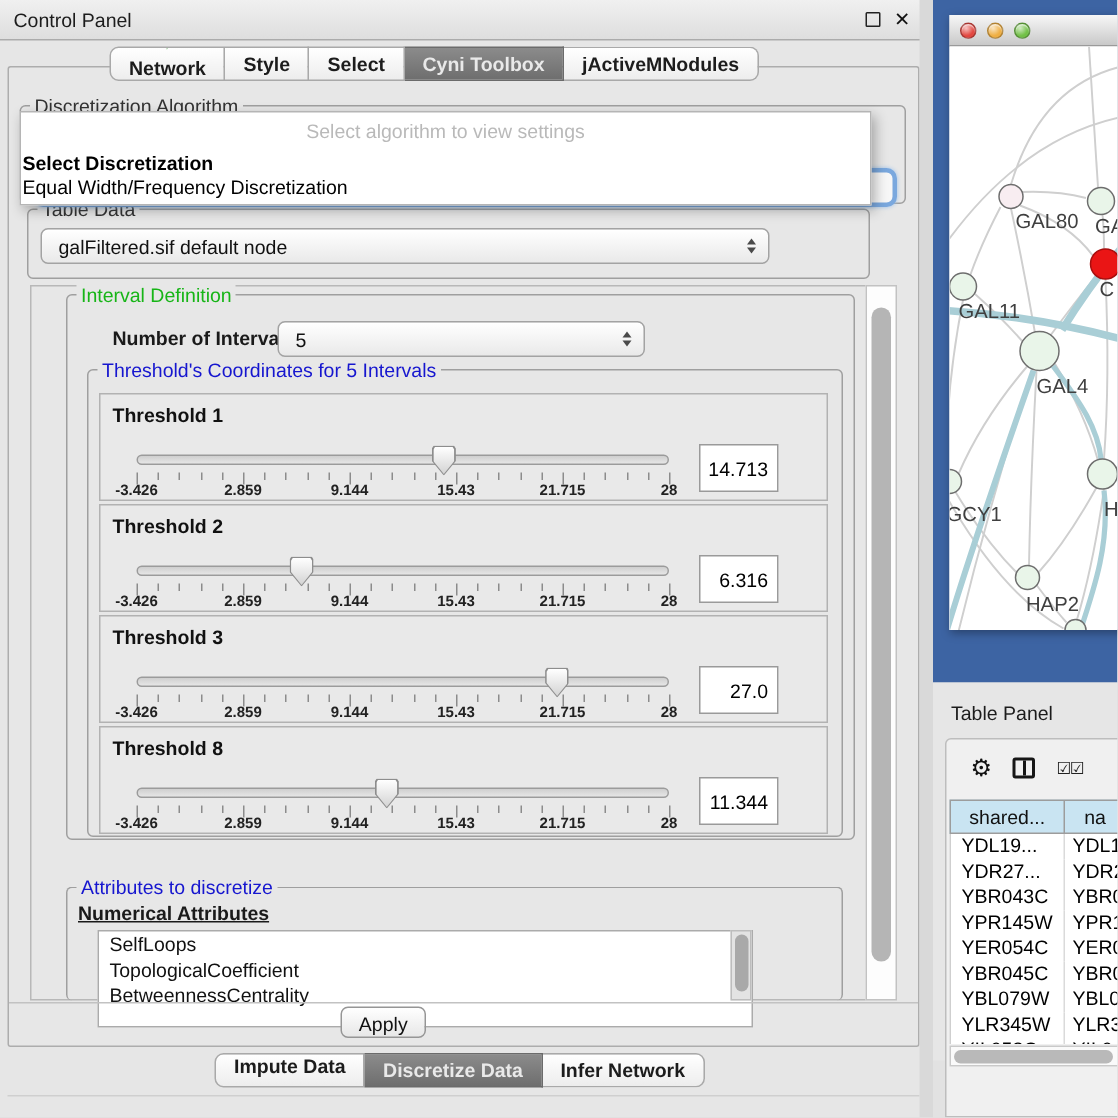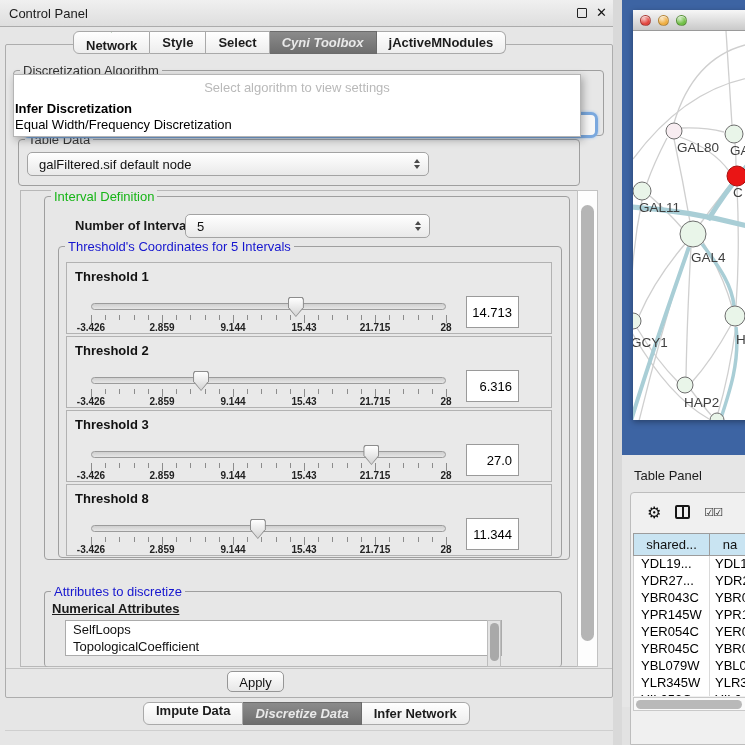--- a/index.html
+++ b/index.html
@@ -17,21 +17,21 @@
   .content-frame{position:absolute;left:5px;top:44px;width:608px;height:654px;
                  border:1px solid #adadad;border-radius:2px;background:#e7e7e7;}
   .bottom-strip-line{position:absolute;left:5px;top:730px;width:608px;height:1px;background:#cfcfcf;}
   
   .seg{position:absolute;display:flex;z-index:12;}
   .seg-item{display:flex;align-items:center;gap:5px;height:23px;padding:0 12px;
             background:linear-gradient(#ffffff,#ededed);border:1px solid #a9a9a9;border-left:none;
             font-size:13px;font-weight:bold;color:#1c1c1c;white-space:nowrap;cursor:default;}
   .seg-item:first-child{border-left:1px solid #a9a9a9;border-radius:6px 0 0 6px;flex-direction:column;}
   .seg-item:last-child{border-radius:0 6px 6px 0;}
-  .seg-item.selected{background:linear-gradient(#8b8b8b,#6e6e6e);color:#e9e9e9;border-color:#6b6b6b;font-style:italic;}
+  .seg-item.selected{background:linear-gradient(#8b8b8b,#6e6e6e);color:#e9e9e9;border-color:#6b6b6b;}
   #top-tabs{left:73px;top:31px;}
   #bottom-tabs{left:143px;top:702px;}
   
   .group{position:absolute;border:1px solid #9f9f9f;border-radius:4px;}
   .group-title{position:absolute;top:-8px;left:6px;background:#e7e7e7;padding:0 3px;font-size:13px;}
   .t-green{color:#17b517;}
   .t-blue{color:#1616cf;}
   .t-dark{color:#333;}
   
   .hidden-combo{position:absolute;left:22px;top:112px;width:576px;height:26px;border-radius:7px;
@@ -61,21 +61,21 @@
   .slider-thumb{position:absolute;top:34px;width:16px;height:20px;background:#8d8d8d;
                 clip-path:polygon(8% 0,92% 0,100% 10%,100% 52%,50% 100%,0 52%,0 10%);}
   .slider-thumb::after{content:"";position:absolute;inset:1px;background:linear-gradient(#ffffff,#d3d3d3);
                 clip-path:polygon(8% 0,92% 0,100% 10%,100% 52%,50% 100%,0 52%,0 10%);}
   .tick{position:absolute;top:52px;width:1px;height:5px;background:#8c8c8c;}
   .tick.major{height:8px;}
   .tick-label{position:absolute;top:59px;transform:translateX(-50%);font-size:10px;font-weight:bold;color:#222;}
   .thr-value{position:absolute;left:399px;top:33px;width:53px;height:32px;background:#fff;border:1px solid #9a9a9a;
              font-size:13px;color:#000;text-align:right;padding:8px 6px 0 0;}
   
-  .attr-list{position:absolute;left:65px;top:620px;width:437px;height:36px;background:#fff;border:1px solid #ababab;overflow:hidden;}
+  .attr-list{position:absolute;left:65px;top:620px;width:437px;height:65px;background:#fff;border:1px solid #ababab;overflow:hidden;}
   .attr-item{padding:1px 0 1px 7px;font-size:13px;color:#111;white-space:nowrap;}
   .attr-scroll{position:absolute;left:487px;top:620px;width:14px;height:47px;background:#e3e3e3;border:1px solid #bdbdbd;}
   .attr-scroll .thumb-v{position:absolute;left:1.5px;top:2px;width:9px;height:38px;border-radius:5px;background:#a9a9a9;}
   
   .apply-bar-line{position:absolute;left:6px;top:668px;width:606px;height:1px;background:#c2c2c2;}
   .apply-btn{position:absolute;left:227px;top:671px;width:57px;height:21px;border:1px solid #969696;border-radius:5px;
              background:linear-gradient(#ffffff,#e7e7e7);text-align:center;font-size:13px;padding-top:2px;color:#111;}
   
   .side-gap{position:absolute;left:613px;top:0;width:9px;height:745px;background:#d9d9d9;}
   .net-frame{position:absolute;left:622px;top:0;width:123px;height:455px;background:#3d64a3;}
@@ -151,28 +151,28 @@
       </div>
 
     <div class="group" style="left:13px;top:70px;width:591px;height:66px;z-index:1;">
       <span class="group-title t-dark">Discretization Algorithm</span>
     </div>
     <div class="hidden-combo"></div>
 
     <div class="popup">
       <div class="popup-placeholder">Select algorithm to view settings</div>
       <div id="popup-items">
-          <div class="popup-item bold" style="top: 26px;">Infer Discretization</div>
+          <div class="popup-item bold" style="top: 26px;">Select Discretization</div>
           <div class="popup-item" style="top: 42px;">Equal Width/Frequency Discretization</div>
         </div>
     </div>
 
     <div class="group" style="left:18px;top:139px;width:562px;height:47px;">
       <span class="group-title t-dark">Table Data</span>
-      <div class="aqua-combo" style="left:8px;top:12px;width:402px;align-items:center;">
+      <div class="aqua-combo" style="left:8px;top:12px;width:486px;align-items:center;">
         <span class="val">galFiltered.sif default node</span>
         <span class="stepper">
             <span class="arr-up"></span>
             <span class="arr-down"></span>
           </span>
       </div>
     </div>
 
     <div class="scrollpane"></div>
     <div class="vscroll">

